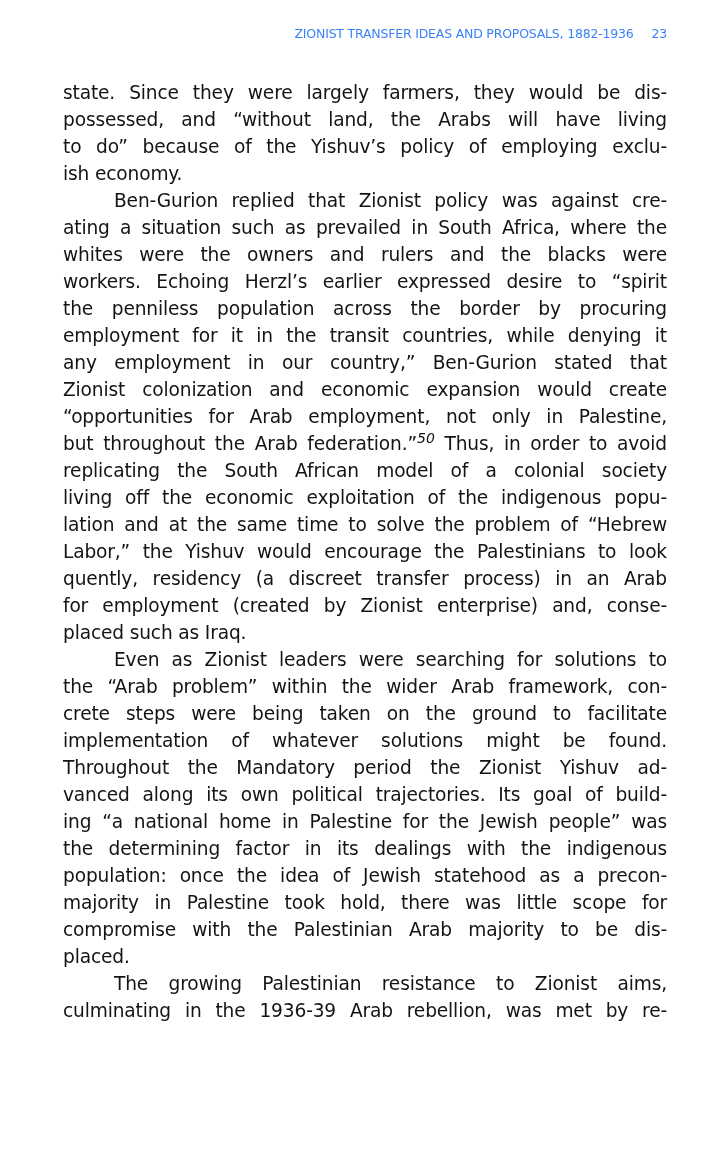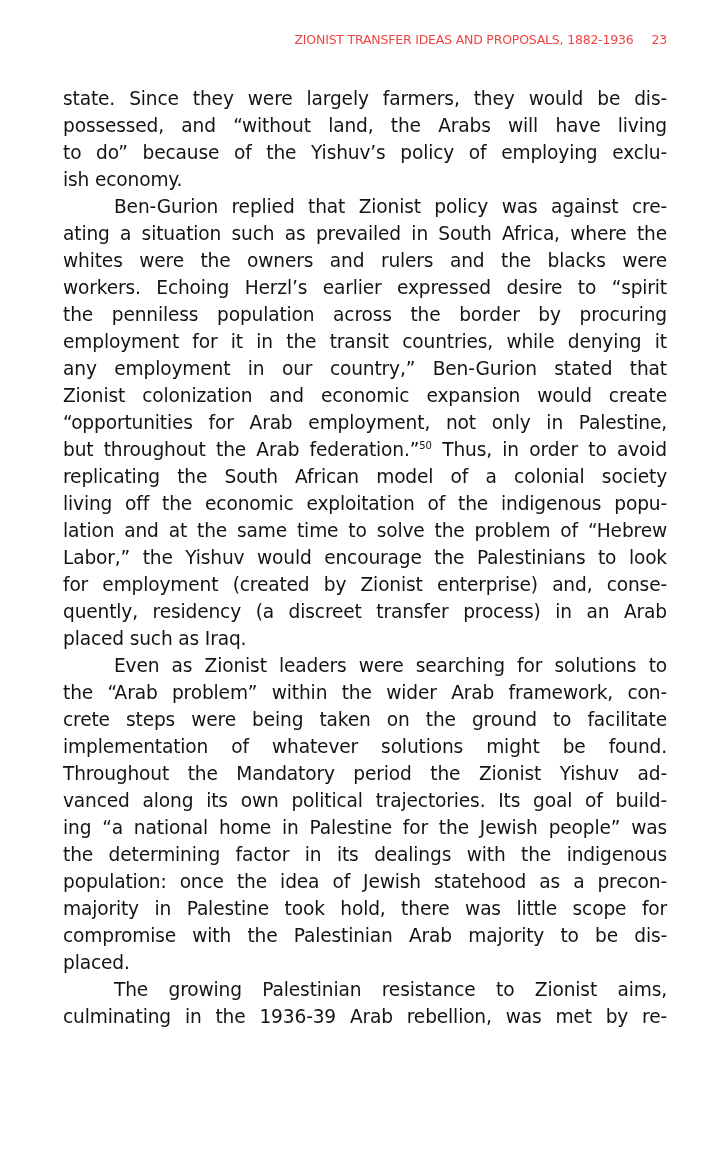--- a/index.html
+++ b/index.html
@@ -16,58 +16,57 @@
     }
     .running-head {
       position: absolute;
       top: 26px;
       left: 0;
       width: 667px;
       text-align: right;
       font-family: "DejaVu Sans", sans-serif;
       font-size: 12.5px;
       letter-spacing: -0.2px;
-      color: #ef4444;
+      color: #3b82f6;
       white-space: nowrap;
-      margin-top: 6px;
     }
     .running-head .folio {
       display: inline-block;
       margin-left: 18px;
     }
     .page-body {
       position: absolute;
       top: 79px;
       left: 63px;
       width: 604px;
       font-family: "DejaVu Sans", sans-serif;
       font-size: 18.6px;
       line-height: 27px;
       letter-spacing: -0.15px;
       word-spacing: 0px;
-      margin-top: 6px;
     }
     .line {
       display: block;
       height: 27px;
       white-space: nowrap;
       text-align: justify;
       text-align-last: justify;
     }
     .line.last {
       text-align-last: left;
     }
     .line.indent {
       padding-left: 51px;
     }
     sup.note {
-      font-size: 10px;
+      font-size: 14px;
       line-height: 0;
       vertical-align: 7px;
       letter-spacing: 0;
+      font-style: italic;
     }
   </style>
 </head>
 <body>
 
 <div class="running-head"><span>ZIONIST TRANSFER IDEAS AND PROPOSALS, 1882-1936</span><span class="folio">23</span></div>
 
 <div class="page-body">
 
   <div>
@@ -85,22 +84,22 @@
     <span class="line">the penniless population across the border by procuring</span>
     <span class="line">employment for it in the transit countries, while denying it</span>
     <span class="line">any employment in our country,” Ben-Gurion stated that</span>
     <span class="line">Zionist colonization and economic expansion would create</span>
     <span class="line">“opportunities for Arab employment, not only in Palestine,</span>
     <span class="line"><span>but throughout the Arab federation.”</span><sup class="note">50</sup> <span>Thus, in order to avoid</span></span>
     <span class="line">replicating the South African model of a colonial society</span>
     <span class="line">living off the economic exploitation of the indigenous popu-</span>
     <span class="line">lation and at the same time to solve the problem of “Hebrew</span>
     <span class="line">Labor,” the Yishuv would encourage the Palestinians to look</span>
+    <span class="line">quently, residency (a discreet transfer process) in an Arab</span>
     <span class="line">for employment (created by Zionist enterprise) and, conse-</span>
-    <span class="line">quently, residency (a discreet transfer process) in an Arab</span>
     <span class="line last">placed such as Iraq.</span>
   </div>
 
   <div>
     <span class="line indent">Even as Zionist leaders were searching for solutions to</span>
     <span class="line">the “Arab problem” within the wider Arab framework, con-</span>
     <span class="line">crete steps were being taken on the ground to facilitate</span>
     <span class="line">implementation of whatever solutions might be found.</span>
     <span class="line">Throughout the Mandatory period the Zionist Yishuv ad-</span>
     <span class="line">vanced along its own political trajectories.  Its goal of build-</span>

